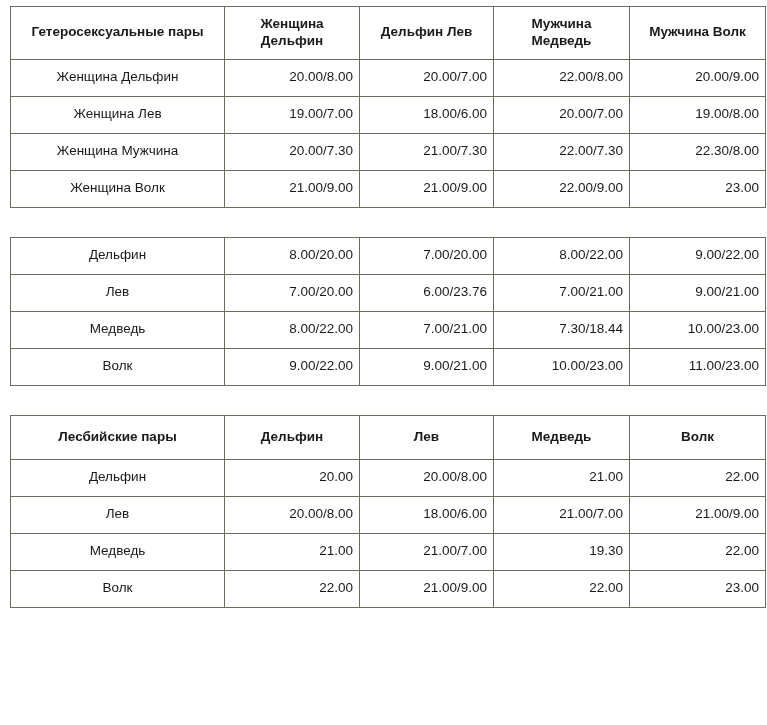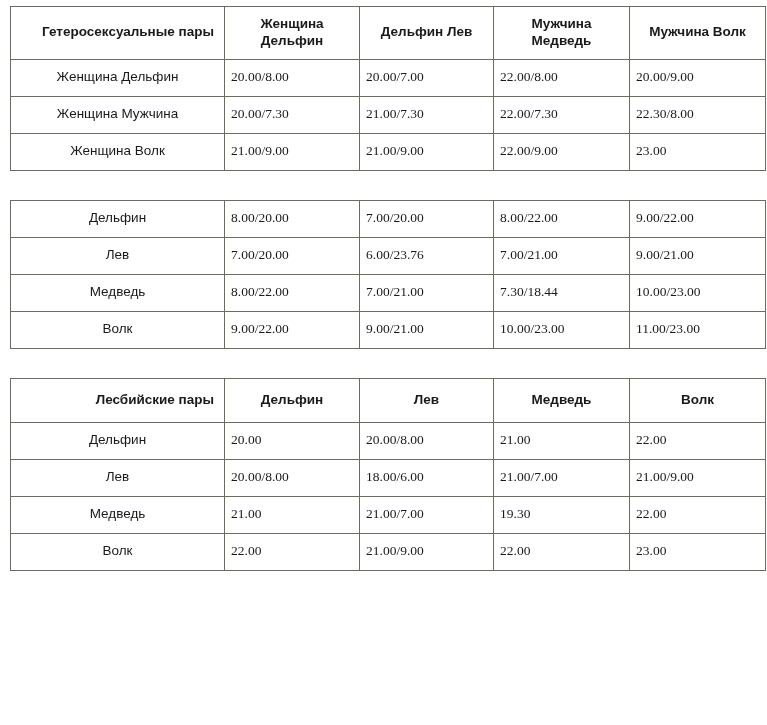--- a/index.html
+++ b/index.html
@@ -44,36 +44,35 @@
   
   .hdr-cell {
     font-weight: bold;
     text-align: center;
     padding: 9px 6px;
     height: 44px;
     box-sizing: border-box;
   }
   .hdr-corner {
     font-weight: bold;
-    text-align: right;
+    text-align: center;
     padding: 9px 10px;
   }
   
   .row-label {
     text-align: center;
     padding: 9px 10px;
     height: 37px;
     box-sizing: border-box;
   }
   .val {
-    text-align: left;
+    text-align: right;
     padding: 9px 6px;
     height: 37px;
     box-sizing: border-box;
-    font-family: Liberation Serif, serif;
   }
   .gap-lg { height: 29px; }
   .gap-md { height: 29px; }
   .spacer { width: 100%; }
 </style>
 </head>
 <body>
 
 <div class="page">
 
@@ -94,20 +93,27 @@
         <th class="hdr-cell">Мужчина Волк</th>
       </tr>
       <tr>
         <td class="row-label">Женщина Дельфин</td>
         <td class="val">20.00/8.00</td>
         <td class="val">20.00/7.00</td>
         <td class="val">22.00/8.00</td>
         <td class="val">20.00/9.00</td>
       </tr>
       <tr>
+        <td class="row-label">Женщина Лев</td>
+        <td class="val">19.00/7.00</td>
+        <td class="val">18.00/6.00</td>
+        <td class="val">20.00/7.00</td>
+        <td class="val">19.00/8.00</td>
+      </tr>
+      <tr>
         <td class="row-label">Женщина Мужчина</td>
         <td class="val">20.00/7.30</td>
         <td class="val">21.00/7.30</td>
         <td class="val">22.00/7.30</td>
         <td class="val">22.30/8.00</td>
       </tr>
       <tr>
         <td class="row-label">Женщина Волк</td>
         <td class="val">21.00/9.00</td>
         <td class="val">21.00/9.00</td>

